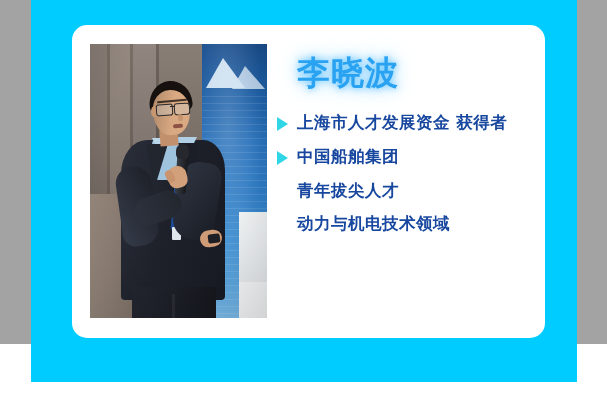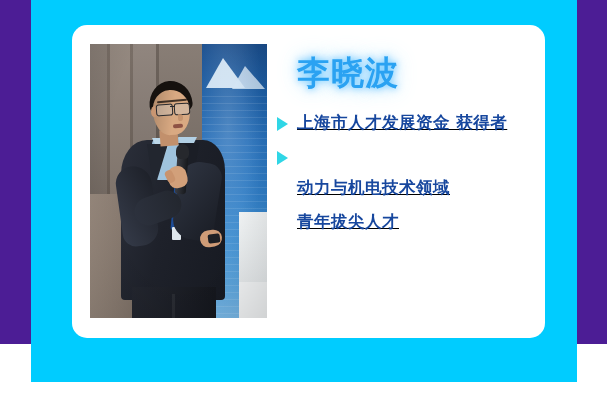--- a/index.html
+++ b/index.html
@@ -11,21 +11,21 @@
     width: 607px;
     height: 410px;
     overflow: hidden;
     font-family: "DejaVu Sans", "Liberation Sans", sans-serif;
   }
 
   #stage {
     position: relative;
     width: 607px;
     height: 344px;
-    background: #4c1d95;
+    background: #a3a3a3;
   }
 
   
   .cyan-band {
     position: absolute;
     left: 31px;
     top: 0px;
     width: 546px;
     height: 382px;
     background: #00ccff;
@@ -405,21 +405,20 @@
 
   .bullets {
     margin: 22px 0 0 0;
     padding: 0;
     list-style: none;
   }
   .bullet-row {
     display: flex;
     align-items: flex-start;
     margin-bottom: 13px;
-    text-decoration: underline;
   }
   .bullet-row.cont { margin-bottom: 13px; }
 
   .tri {
     width: 0;
     height: 0;
     border-top: 7px solid transparent;
     border-bottom: 7px solid transparent;
     border-left: 11px solid #2fd6e6;
     margin: 4px 9px 0 0;
@@ -502,29 +501,30 @@
 
       <ul class="bullets">
 
         <li class="bullet-row">
           <span class="tri"></span>
           <span class="bullet-text">上海市人才发展资金 获得者</span>
         </li>
 
         <li class="bullet-row">
           <span class="tri"></span>
+          <span class="bullet-text">中国船舶集团</span>
+        </li>
+
+        <li class="bullet-row cont">
+          <span class="tri blank"></span>
+          <span class="bullet-text">青年拔尖人才</span>
         </li>
 
         <li class="bullet-row cont">
           <span class="tri blank"></span>
           <span class="bullet-text">动力与机电技术领域</span>
         </li>
 
-        <li class="bullet-row cont">
-          <span class="tri blank"></span>
-          <span class="bullet-text">青年拔尖人才</span>
-        </li>
-
       </ul>
     </div>
 
   </div>
 </div>
 
 </body></html>

